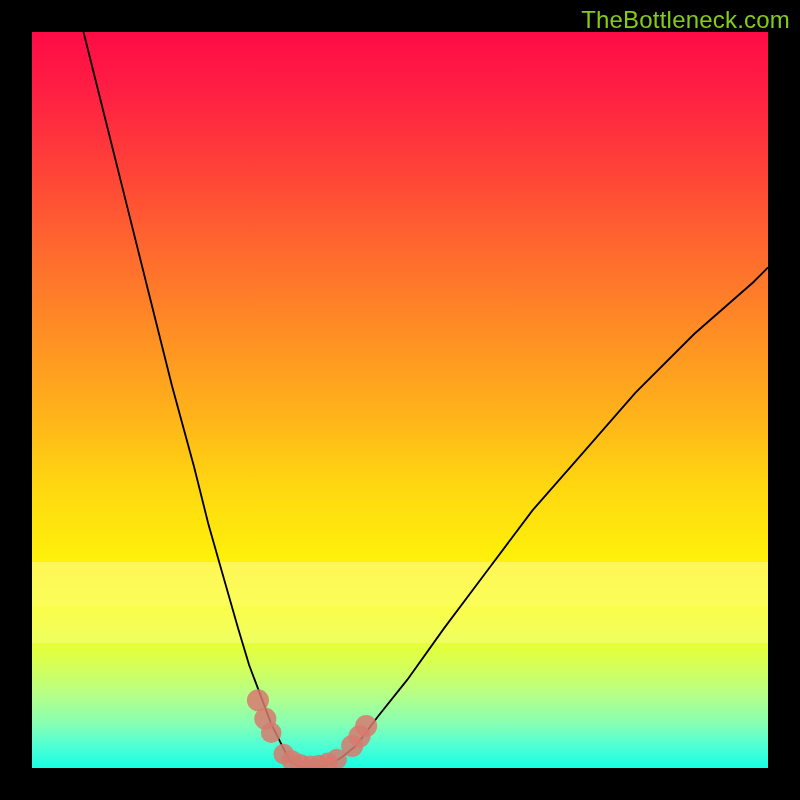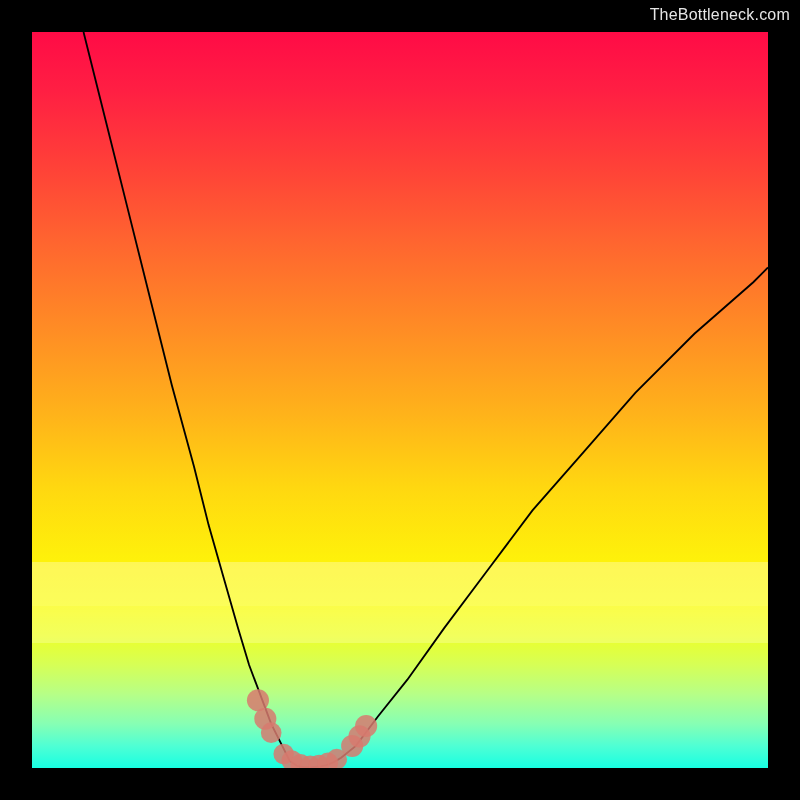--- a/index.html
+++ b/index.html
@@ -41,22 +41,22 @@
     left: 0;
     width: 100%;
     pointer-events: none;
   }
   .haze1 { top: 72%; height: 6%; background: rgba(255,255,230,0.35); }
   .haze2 { top: 78%; height: 5%; background: rgba(255,255,210,0.30); }
   .watermark {
     position: absolute;
     top: 6px;
     right: 10px;
-    color: #e5e5e5;
-    font-size: 16px;
+    color: #84cc16;
+    font-size: 24px;
     font-weight: 400;
     letter-spacing: 0.2px;
     z-index: 10;
   }
   svg.curve {
     position: absolute;
     inset: 0;
     width: 100%;
     height: 100%;
   }

